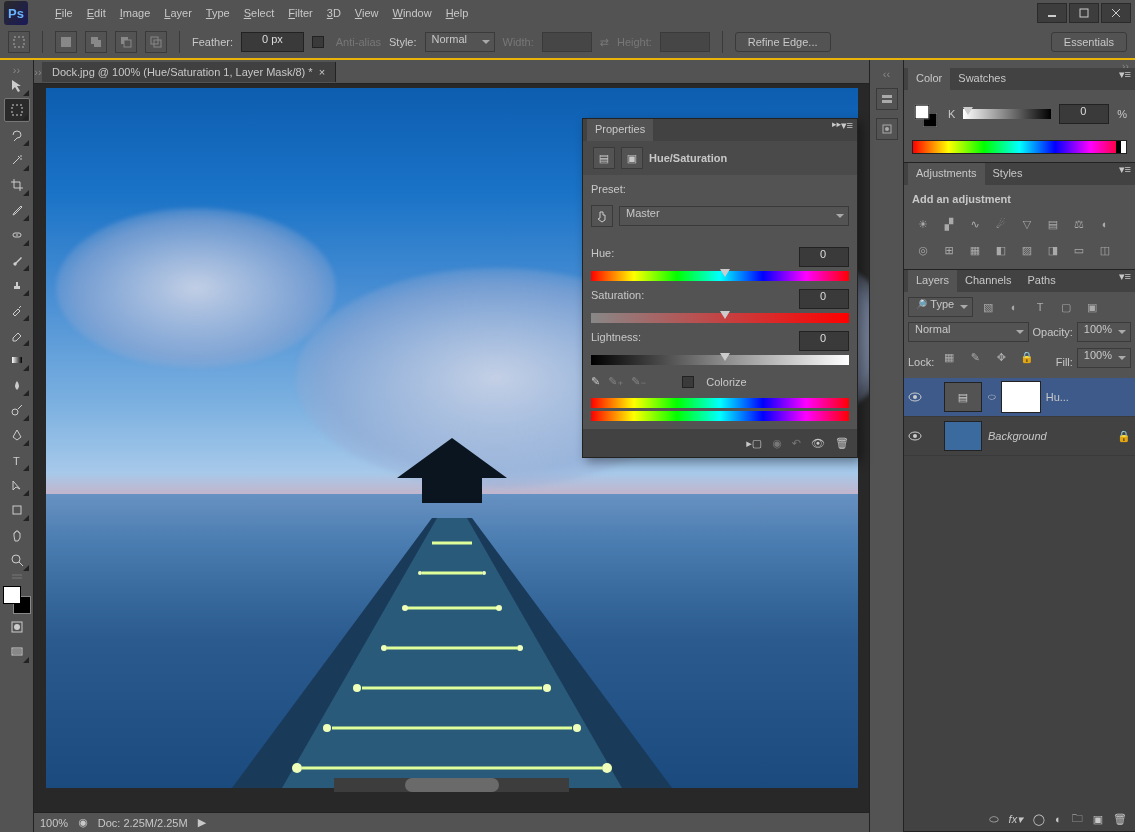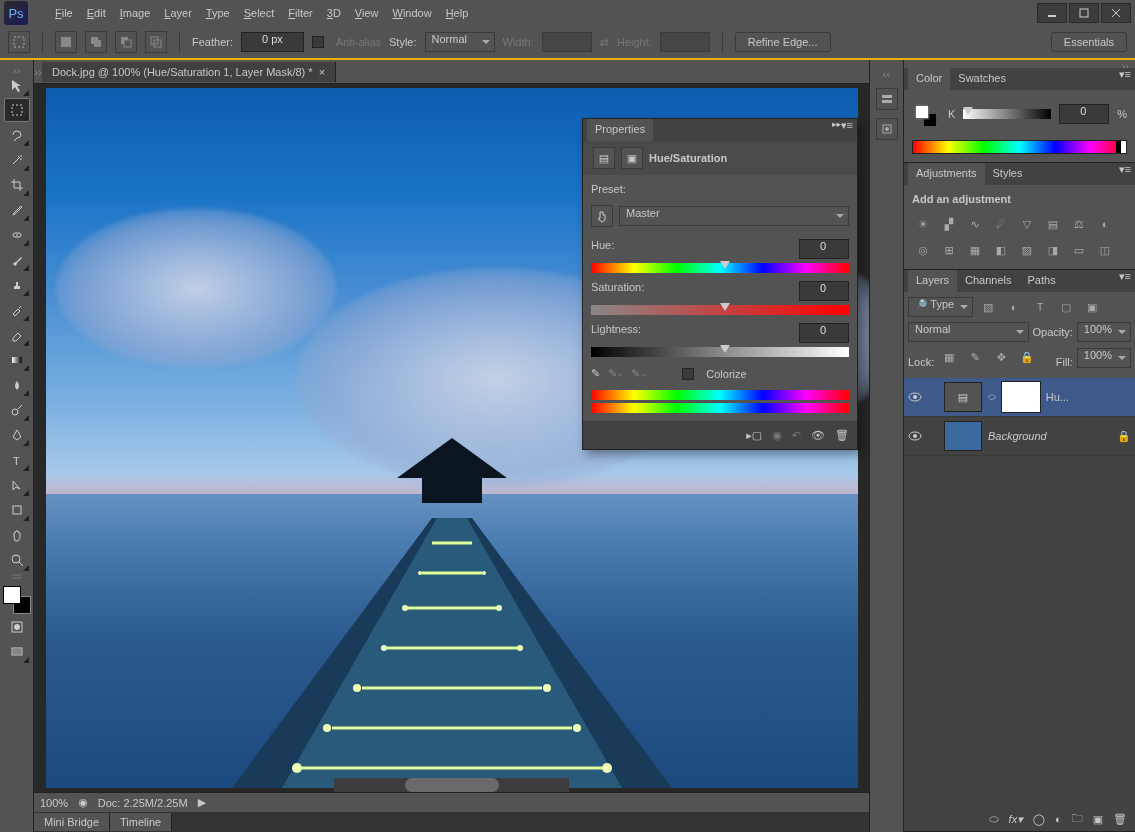--- a/index.html
+++ b/index.html
@@ -1,18 +1,18 @@
 <!DOCTYPE html>
 <html><head>
 <meta charset="utf-8">
 <style>
 * { margin: 0; padding: 0; box-sizing: border-box; font-family: "Segoe UI", Tahoma, sans-serif; font-size: 11px; color: #c8c8c8; user-select: none; }
 body { background: #535353; width: 1135px; height: 832px; overflow: hidden; position: relative; }
 .titlebar { background: #535353; height: 26px; display: flex; align-items: center; padding: 0 4px; }
-.logo { width: 24px; height: 24px; background: linear-gradient(135deg,#2a2a2a,#1a1a5a); border-radius: 3px; display: flex; align-items: center; justify-content: center; font-weight: normal; font-size: 13px; color:#6ab4ff; margin-right: 8px;}
+.logo { width: 24px; height: 24px; background: linear-gradient(135deg,#2a2a2a,#1a1a5a); border-radius: 3px; display: flex; align-items: center; justify-content: center; font-weight: bold; font-size: 13px; color:#6ab4ff; margin-right: 8px;}
 .menu { display: flex; gap: 14px; margin-left: 19px; }
 .menu span { cursor: default; }
 .menu span::first-letter { text-decoration: underline; }
 .winbtns { margin-left: auto; display: flex; gap: 0; }
 .winbtn { width: 30px; height: 20px; display:flex; align-items:center; justify-content:center; background:#3d3d3d; border:1px solid #2a2a2a; margin-left:2px;}
 .optbar { background: #535353; height: 34px; border-bottom: 2px solid #eab308; display: flex; align-items: center; padding: 0 8px; gap: 8px; }
 .optbar .sep { width:1px; height:22px; background:#3a3a3a; margin:0 4px;}
 .btn-small { width:22px; height:22px; border:1px solid #3a3a3a; background:#535353; display:flex; align-items:center; justify-content:center;}
 .textinput { background:#3a3a3a; border:1px solid #222; height:20px; padding:0 20px; color:#ddd; min-width:50px;}
 .dropdown { background:#535353; border:1px solid #3a3a3a; height:20px; padding:0 18px 0 6px; position:relative; min-width:70px;}
@@ -342,24 +342,20 @@
     </div>
     <div class="statusbar">
       <span>100%</span>
       <span>◉</span>
       <span>Doc: 2.25M/2.25M</span>
       <span>▶</span>
       <div class="scrollh">
           <div class="thumb"></div>
         </div>
     </div>
-    <div class="bottomtabs">
-      <span>Mini Bridge</span>
-      <span>Timeline</span>
-    </div>
   </div>
 
   <div class="midpanel">
     <div style="color:#888">‹‹</div>
     <div class="btn-small">
         <svg width="14" height="14">
           <rect x="2" y="3" width="10" height="3" fill="#aaa"></rect>
           <rect x="2" y="8" width="10" height="3" fill="#aaa"></rect>
         </svg>
       </div>
@@ -503,21 +499,21 @@
   </div>
   <div style="padding:6px 10px;display:flex;align-items:center;gap:6px;background:#4a4a4a">
     <div class="btn-small">▤</div>
     <div class="btn-small">▣</div>
     <span style="font-weight:bold">Hue/Saturation</span>
   </div>
   <div class="panelbody">
     <div style="display:flex;align-items:center;gap:6px;margin-bottom:10px">
       <span>Preset:</span>
     </div>
-    <div style="display:flex;align-items:center;gap:6px;margin-bottom:12px">
+    <div style="display:flex;align-items:center;gap:6px;margin-bottom:20px">
       <div class="btn-small">
           <svg width="14" height="14">
             <path d="M5 3 L5 9 L3 10 L7 13 L10 11 L10 6 L8 6 L8 3 Z" stroke="#ccc" fill="none"></path>
           </svg>
         </div>
       <div class="dropdown" style="flex:1">Master</div>
     </div>
     <div class="slider-row">
       <div style="display:flex;justify-content:space-between">
           <span>Hue:</span>

